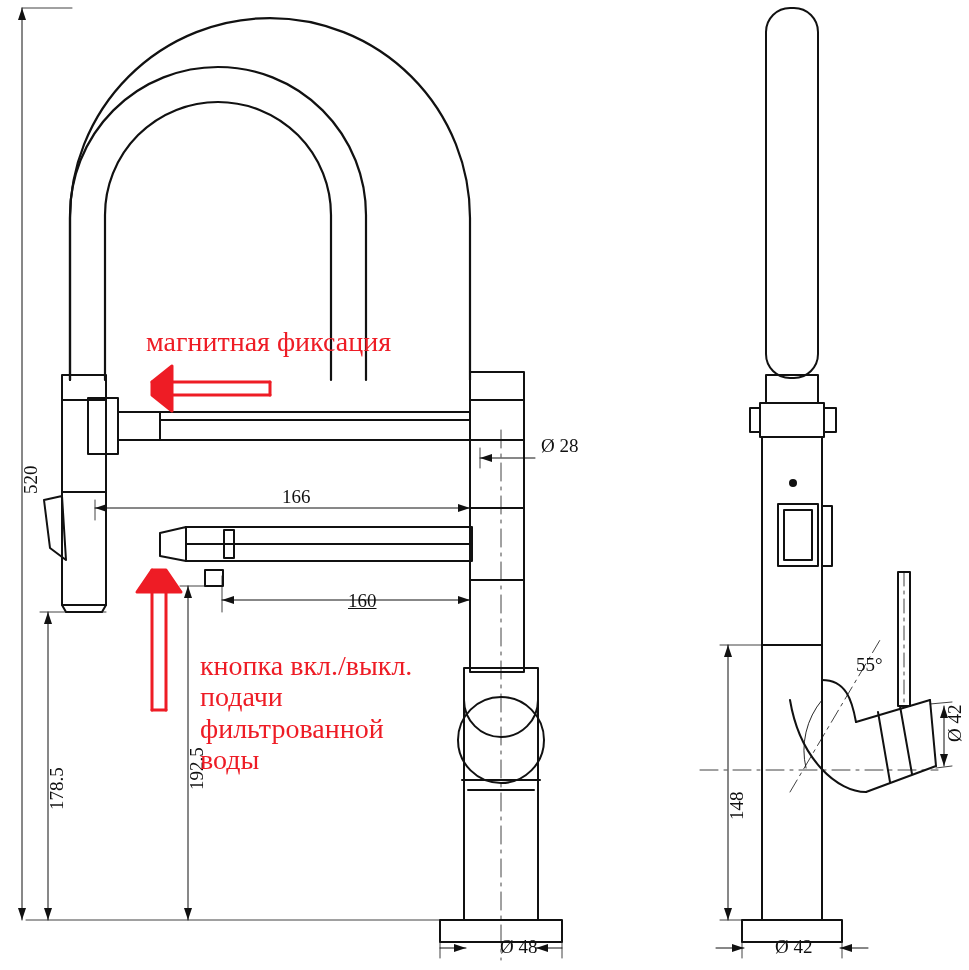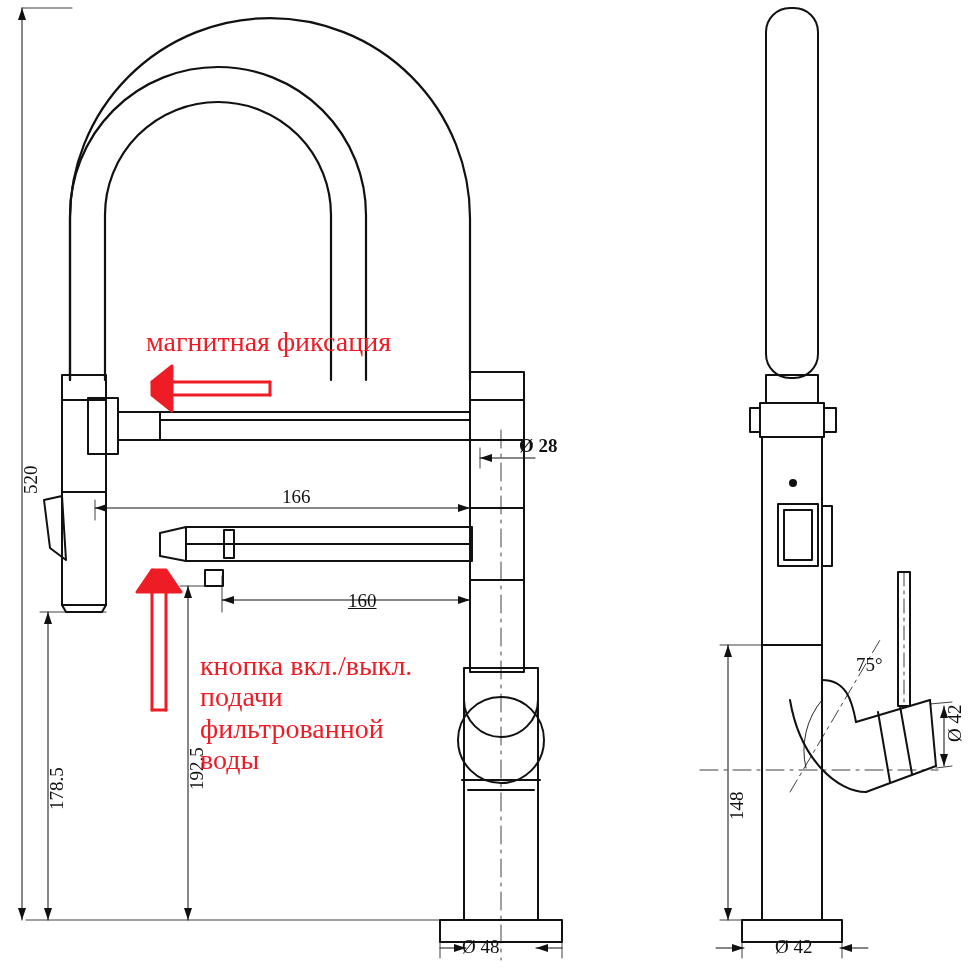--- a/index.html
+++ b/index.html
@@ -162,27 +162,27 @@
         <path d="M152,570 L137,592 L181,592 L166,570 Z" fill="#ee1c25" stroke="#ee1c25"></path>
       </g>
     </g>
   </svg>
 
   <div class="lbl rot" style="left:20px;top:494px;">520</div>
   <div class="lbl rot" style="left:46px;top:810px;">178.5</div>
   <div class="lbl rot" style="left:186px;top:790px;">192.5</div>
   <div class="lbl" style="left:282px;top:486px;">166</div>
   <div class="lbl" style="left:348px;top:590px;text-decoration:underline;">160</div>
-  <div class="lbl" style="left:519px;top:435px;font-weight:bold;">Ø 28</div>
-  <div class="lbl" style="left:462px;top:936px;">Ø 48</div>
+  <div class="lbl" style="left:541px;top:435px;">Ø 28</div>
+  <div class="lbl" style="left:500px;top:936px;">Ø 48</div>
 
   <div class="lbl rot" style="left:726px;top:820px;">148</div>
   <div class="lbl" style="left:775px;top:936px;">Ø 42</div>
   <div class="lbl rot" style="left:944px;top:742px;">Ø 42</div>
-  <div class="lbl" style="left:856px;top:654px;">75°</div>
+  <div class="lbl" style="left:856px;top:654px;">55°</div>
 
   <div class="annot" style="left:146px;top:326px;">магнитная фиксация</div>
   <div class="annot" style="left:200px;top:650px;">кнопка вкл./выкл.
 подачи
 фильтрованной
 воды</div>
 
 </div>
 
 </body></html>

